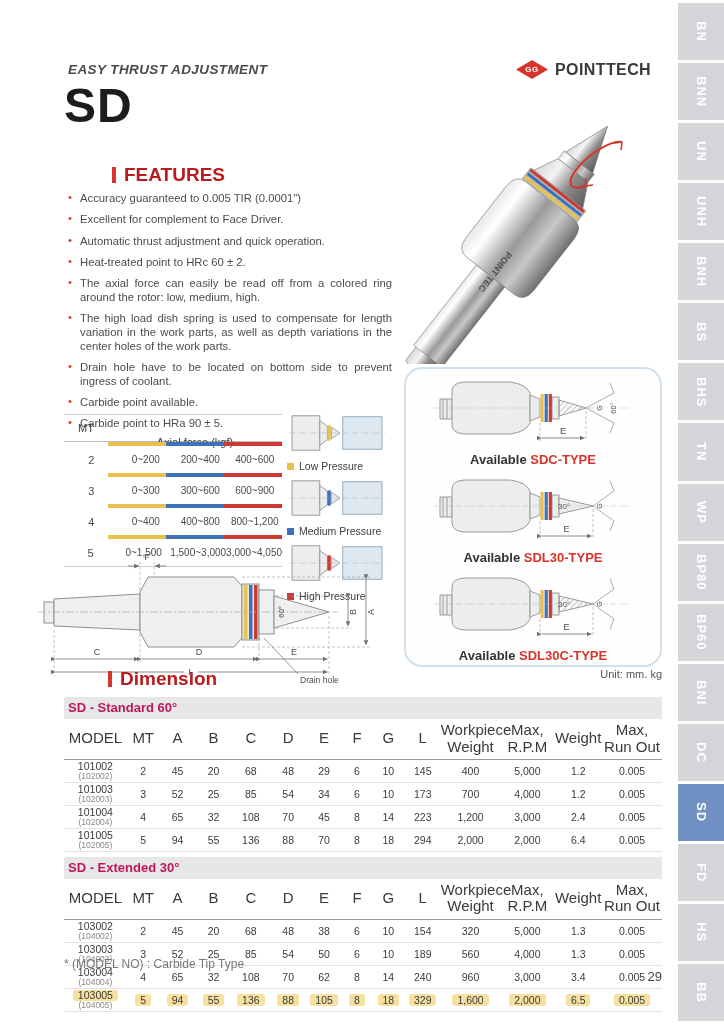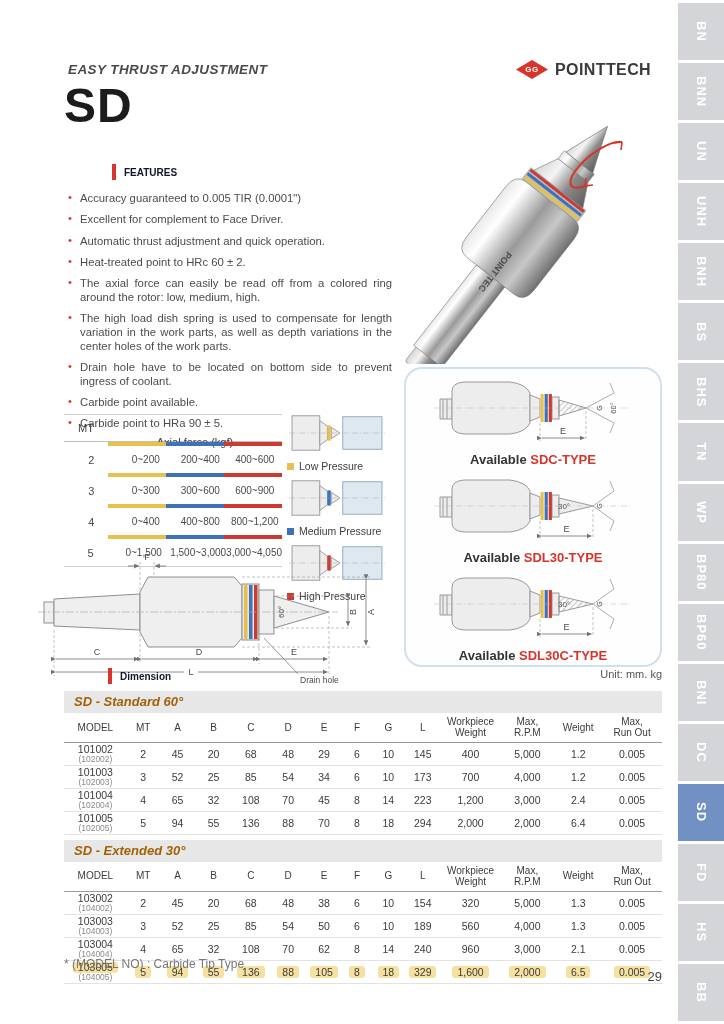--- a/index.html
+++ b/index.html
@@ -14,21 +14,21 @@
 
   
   .tagline { position:absolute; left:68px; top:62px; font-style:italic; font-weight:700; font-size:13.5px; color:#4a4a4a; letter-spacing:.4px; }
   .brand { position:absolute; top:60px; left:516px; display:flex; align-items:center; gap:7px; }
   .logo-diamond { width:32px; height:19px; background:#d6352c; clip-path:polygon(50% 0,100% 50%,50% 100%,0 50%);
                   display:flex; align-items:center; justify-content:center; color:#fff; font-weight:800; font-size:8px; letter-spacing:.5px; }
   .brand-name { font-weight:800; font-size:16px; color:#3a3a3a; letter-spacing:.4px; }
   .product-code { position:absolute; left:64px; top:78px; font-size:48px; font-weight:800; color:#1c1c1c; letter-spacing:1px; }
 
   
-  .section-h { display:flex; align-items:center; gap:8px; font-weight:800; font-size:10px; color:#0f172a;padding-left:44px; }
+  .section-h { display:flex; align-items:center; gap:8px; font-weight:800; font-size:19px; color:#b91c1c;padding-left:44px; }
   .section-h::before { content:""; width:4px; height:16px; background:#d6352c; flex:0 0 4px; }
   .features-h { position:absolute; left:68px; top:164px; }
 
   
   .features { position:absolute; left:68px; top:192px; width:324px; }
   .features li { list-style:none; position:relative; padding-left:12px; font-size:11.3px; color:#4c4c4c;
                  text-align:justify; line-height:1.22; margin-bottom:7.5px; }
   .features li::before { content:"\2022"; color:#d6352c; position:absolute; left:0; top:-1px; }
 
   
@@ -56,23 +56,23 @@
   .type-caption { font-size:13px; color:#333; font-weight:600; margin-top:1px; }
   .type-caption b { color:#d6352c; font-weight:800; }
 
   
   .main-drawing { position:absolute; left:36px; top:546px; }
 
   
   .dim-section { position:absolute; left:64px; top:668px; width:598px; }
   .dim-head-row { display:flex; justify-content:space-between; align-items:flex-start; margin-bottom:7px; }
   .unit-note { font-size:11px; color:#555; }
-  .banner { background:#e7e7e7; font-weight:700; font-size:13px; color:#a16207; padding:3px 10px 4px; margin-top:5px;font-style:italic; }
+  .banner { background:#e7e7e7; font-weight:700; font-size:13px; color:#be185d; padding:3px 4px 4px; margin-top:5px; }
   table.dim { width:100%; border-collapse:collapse; table-layout:fixed; }
-  table.dim th { font-weight:400; font-size:10px; color:#3a3a3a; padding:3px 0 4px; border-bottom:1px solid #9b9b9b; line-height:1.1; white-space:pre-line; }
+  table.dim th { font-weight:400; font-size:15px; color:#3a3a3a; padding:3px 0 4px; border-bottom:1px solid #9b9b9b; line-height:1.1; white-space:pre-line; }
   table.dim td { text-align:center; font-size:10.5px; color:#3b3b3b; padding:1px 0; border-bottom:1px solid #e3e3e3; height:20px; }
   td .model-no { font-size:10.5px; line-height:1.05; }
   td .model-alt { font-size:8.5px; color:#8a8a8a; line-height:1.05; }
   .hl { background:#f7e1a0; border-radius:3px; padding:0 5px; display:inline-block; }
 
   .footnote { position:absolute; left:64px; top:957px; font-size:12px; color:#777; }
   .page-num { position:absolute; left:620px; top:969px; width:42px; text-align:right; font-size:13px; color:#444; }
 
   
   .photo { position:absolute; left:386px; top:98px; }
@@ -581,21 +581,21 @@
             <td>65</td>
             <td>32</td>
             <td>108</td>
             <td>70</td>
             <td>62</td>
             <td>8</td>
             <td>14</td>
             <td>240</td>
             <td>960</td>
             <td>3,000</td>
-            <td>2.1</td>
+            <td>3.4</td>
             <td>0.005</td>
           </tr>
           <tr>
             <td>
               <div class="model-no"><span class="hl">103005</span></div>
               <div class="model-alt">(104005)</div>
             </td>
             <td><span class="hl">5</span></td>
             <td><span class="hl">94</span></td>
             <td><span class="hl">55</span></td>

